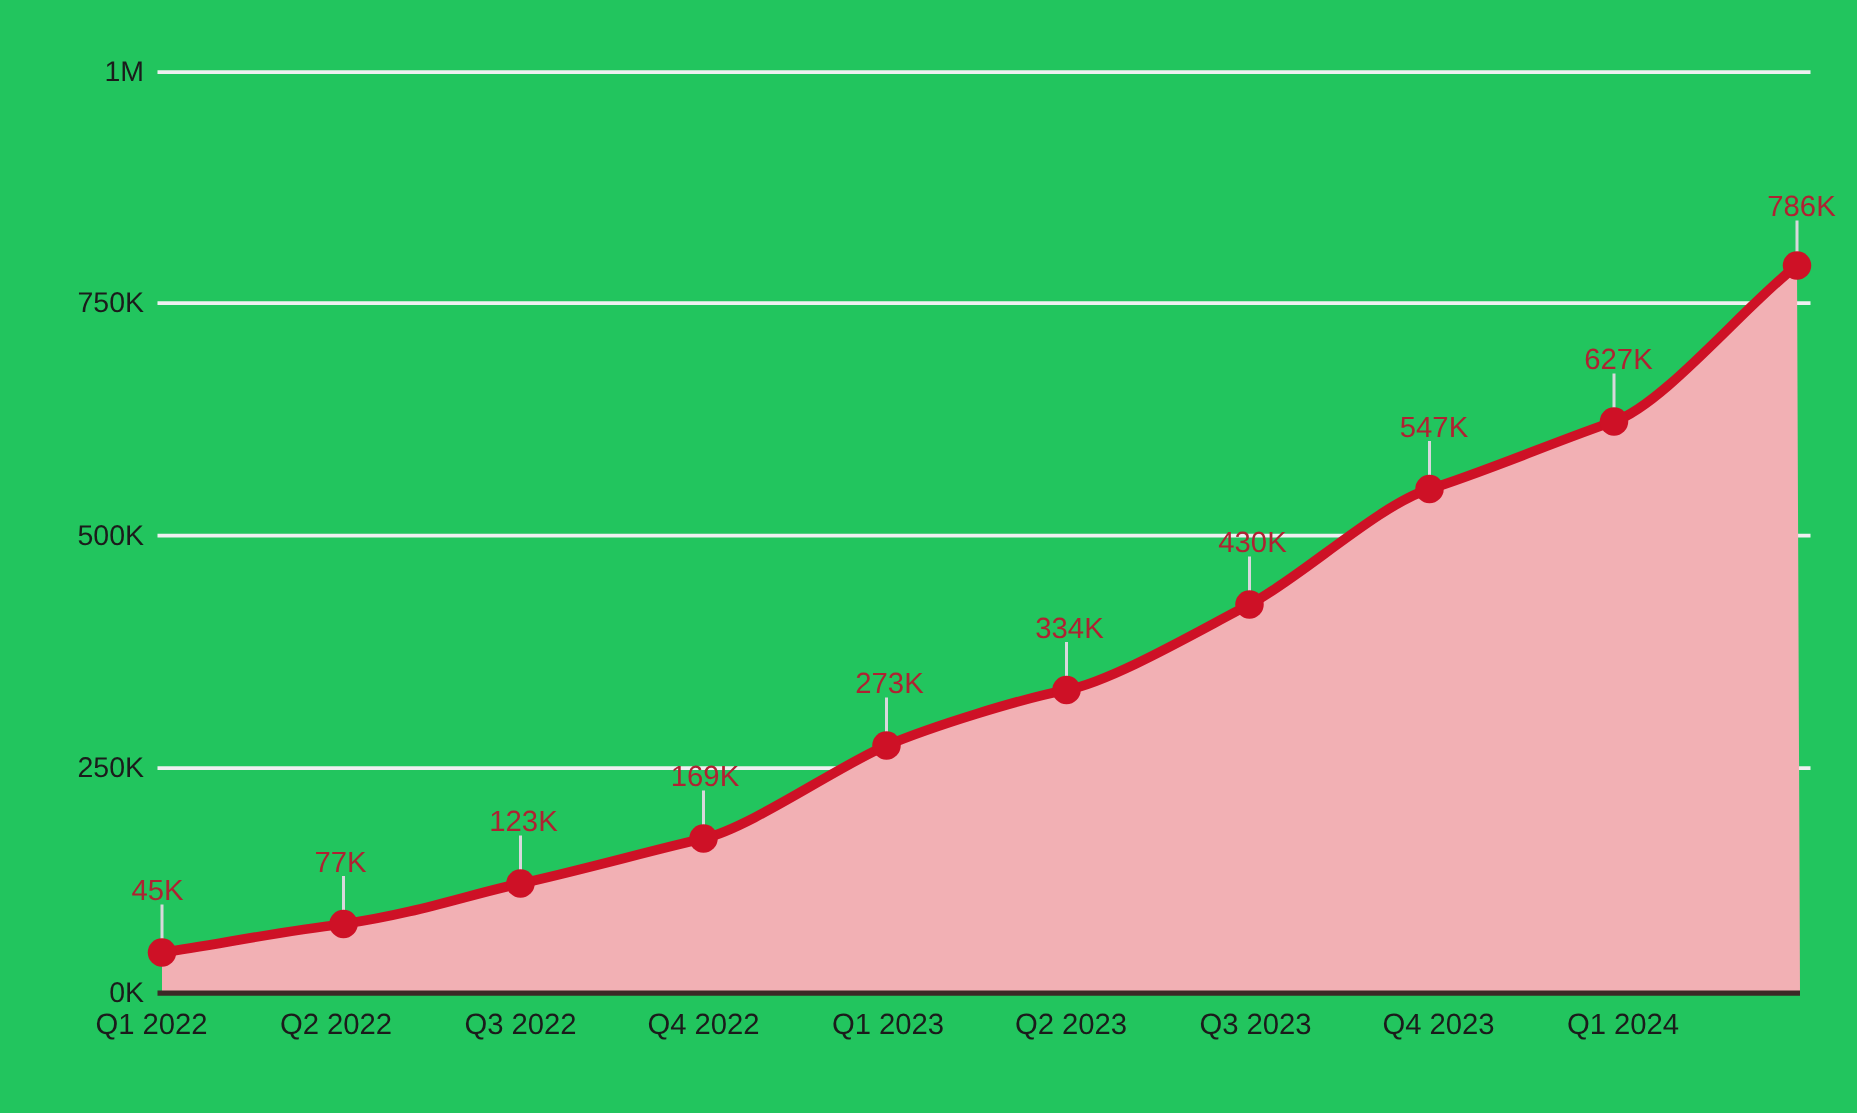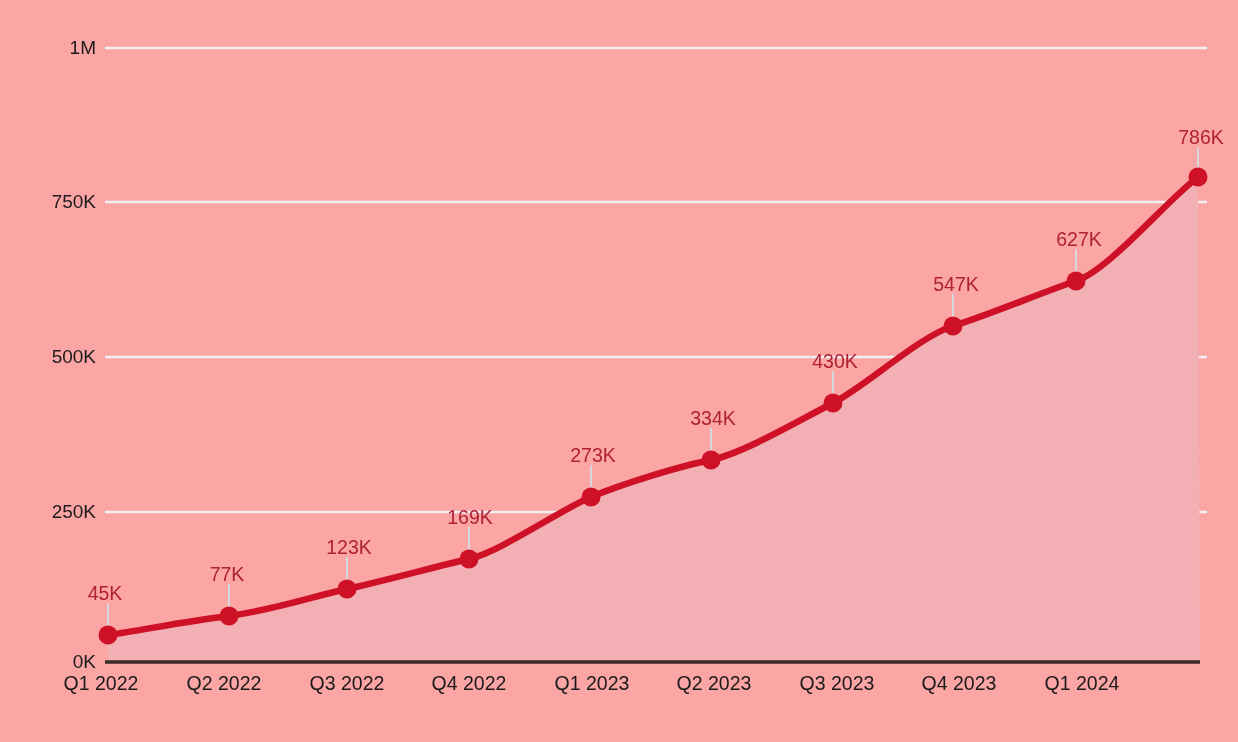--- a/index.html
+++ b/index.html
@@ -11,21 +11,21 @@
   body {
     width: 1238px;
     height: 742px;
     font-family: "Liberation Sans", sans-serif;
     overflow: hidden;
   }
   #chart-root {
     position: relative;
     width: 1238px;
     height: 742px;
-    background: #fca5a5;
+    background: #22c55e;
   }
   #chart-svg {
     position: absolute;
     left: 0;
     top: 0;
     display: block;
   }
   .y-tick-label {
     font-family: "Liberation Sans", sans-serif;
     font-size: 19px;

